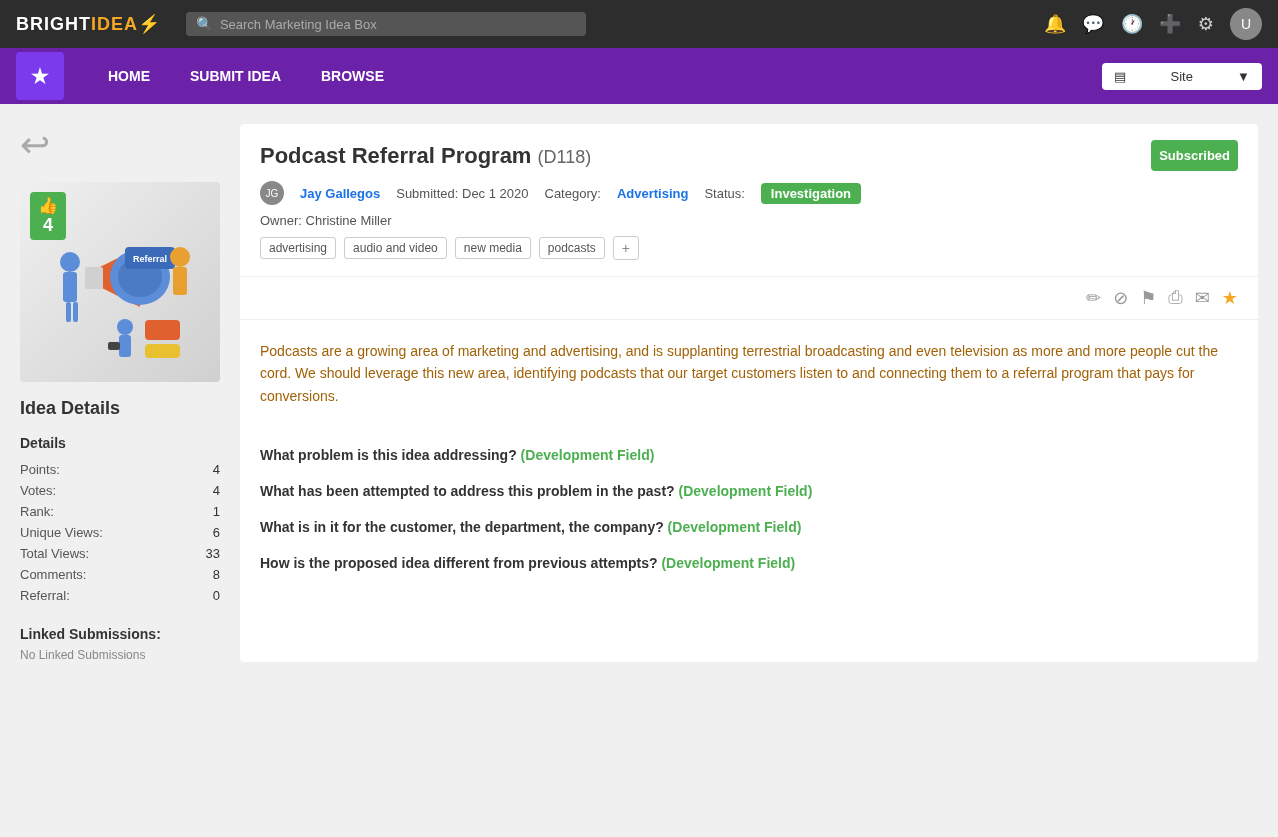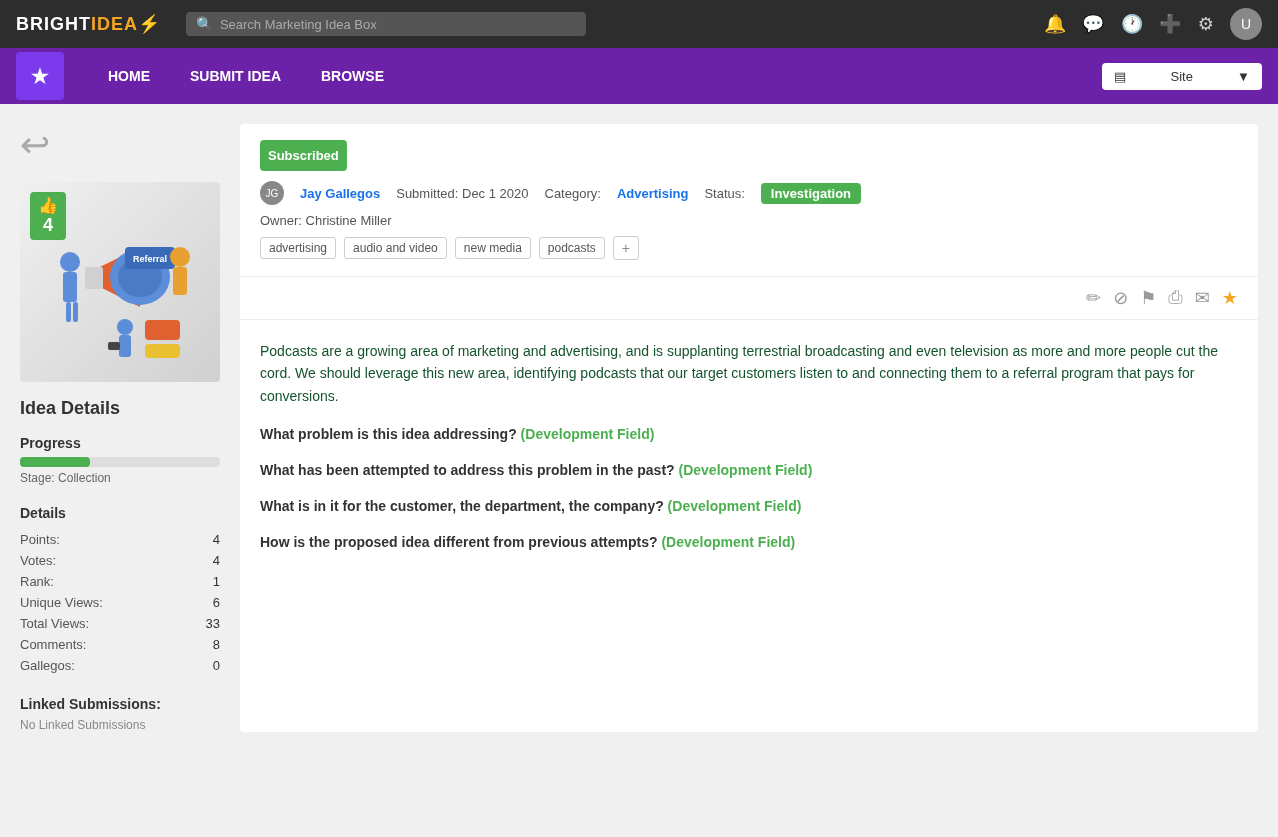--- a/index.html
+++ b/index.html
@@ -320,22 +320,22 @@
       font-weight: bold;
     }
 
     
     .tab-content {
       padding: 20px;
     }
     .description-text {
       font-size: 14px;
       line-height: 1.6;
-      color: #14532d;
-      margin-bottom: 19px;
+      color: #a16207;
+      margin-bottom: 40px;
     }
     .dev-question {
       margin-bottom: 20px;
     }
     .dev-question-text {
       font-size: 14px;
       font-weight: bold;
       color: #333;
     }
     .dev-field-label {
@@ -414,30 +414,20 @@
         </svg>
         <div class="vote-badge">
           <span class="thumb">👍</span>
           <span class="count">4</span>
         </div>
       </div>
     </div>
 
     <div class="idea-details-title">Idea Details</div>
 
-    <div class="progress-section">
-      <div class="progress-label">Progress</div>
-      <div class="progress-bar-bg">
-        <div class="progress-bar-fill"></div>
-      </div>
-      <div class="progress-stage">
-        <span>Stage:</span>
-        <span>Collection</span>
-      </div>
-    </div>
 
     <div class="details-section">
       <div class="details-title">Details</div>
       <div class="detail-row">
         <span>Points:</span>
         <span class="detail-val">4</span>
       </div>
       <div class="detail-row">
         <span>Votes:</span>
         <span class="detail-val">4</span>
@@ -452,35 +442,39 @@
       </div>
       <div class="detail-row">
         <span>Total Views:</span>
         <span class="detail-val">33</span>
       </div>
       <div class="detail-row">
         <span>Comments:</span>
         <span class="detail-val">8</span>
       </div>
       <div class="detail-row">
-        <span>Gallegos:</span>
+        <span>Referral:</span>
         <span class="detail-val">0</span>
       </div>
     </div>
 
     <div class="linked-section">
       <div class="linked-title">Linked Submissions:</div>
       <div class="no-linked">No Linked Submissions</div>
     </div>
   </div>
 
   <div class="content-area">
 
     <div class="idea-header">
       <div class="idea-title-row">
+        <div class="idea-title">
+          <span>Podcast Referral Program</span>
+          <span class="idea-id"> <span>(D118)</span></span>
+        </div>
         <button class="subscribed-btn">Subscribed</button>
       </div>
 
       <div class="idea-meta">
         <span class="user-avatar-small">JG</span>
         <a class="user-link">Jay Gallegos</a>
         <span>
           <span>Submitted:</span>
           <span>Dec 1 2020</span>
         </span>

